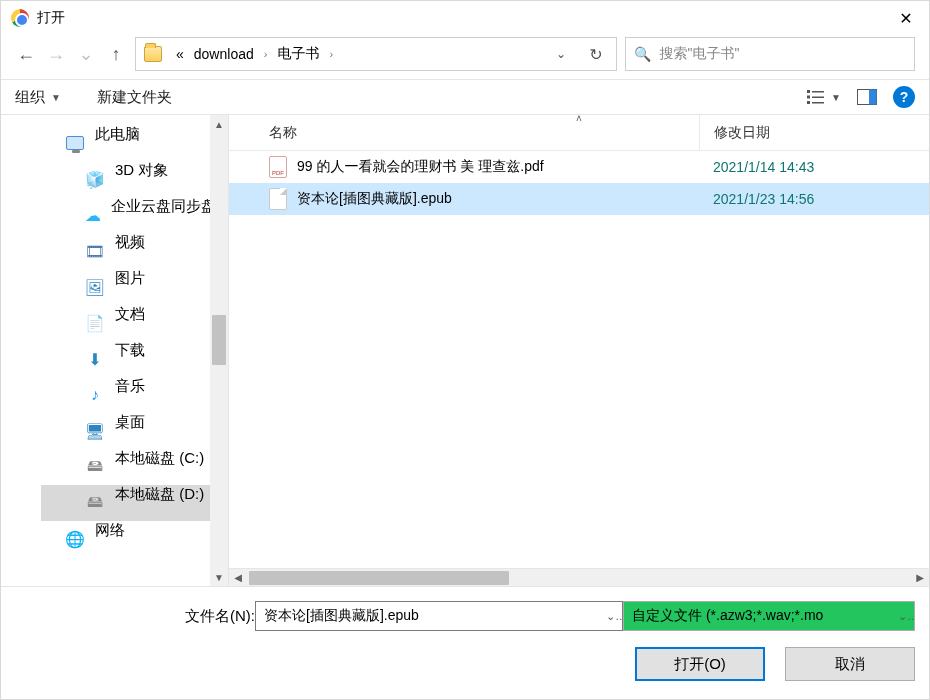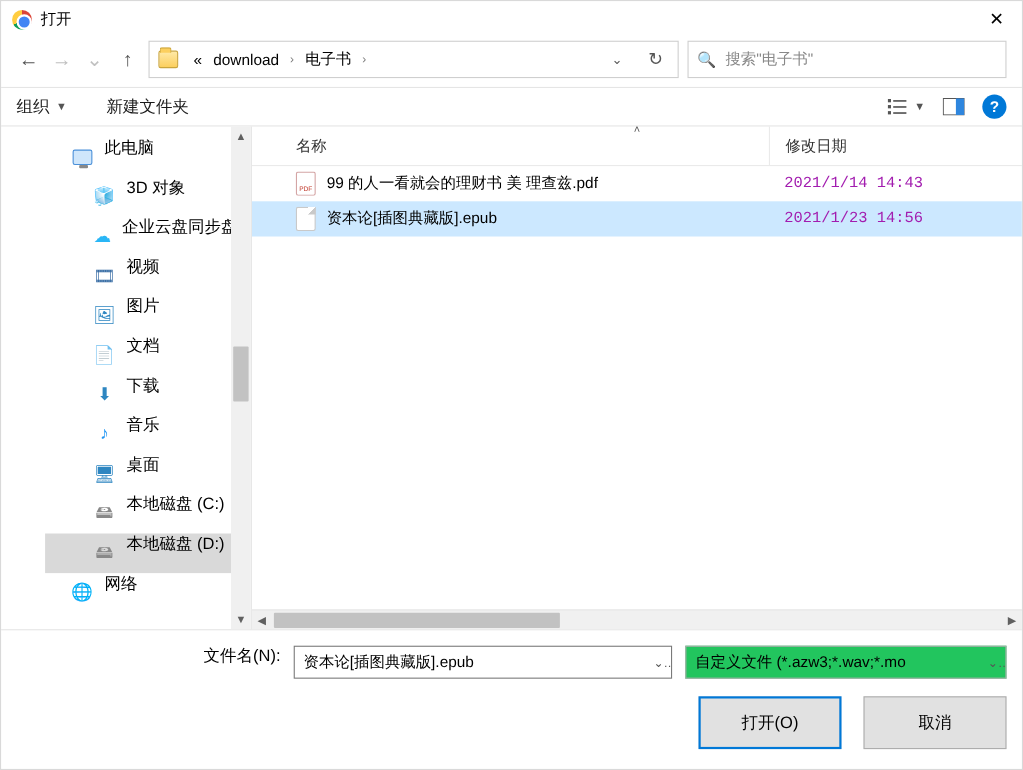--- a/index.html
+++ b/index.html
@@ -85,46 +85,46 @@
   
   .filelist{flex:1;display:flex;flex-direction:column;min-width:0;}
   .fl-head{height:36px;display:flex;align-items:center;border-bottom:1px solid #eaeaea;color:#333;font-size:14px;position:relative;}
   .col-name{flex:1;padding-left:40px;display:flex;align-items:center;gap:6px;}
   .col-date{width:230px;padding-left:14px;border-left:1px solid #eaeaea;height:100%;display:flex;align-items:center;}
   .sort-caret{font-size:10px;color:#555;position:absolute;left:50%;top:-2px;transform:translateX(-50%);}
   .fl-rows{flex:1;overflow:hidden;}
   .row{height:32px;display:flex;align-items:center;}
   .row.selected{background:var(--selected-row);}
   .cell-name{flex:1;display:flex;align-items:center;gap:10px;padding-left:40px;white-space:nowrap;overflow:hidden;}
-  .cell-date{width:230px;padding-left:14px;color:#a21caf;font-family:Liberation Mono, monospace;}
+  .cell-date{width:230px;padding-left:14px;color:#0f766e;}
   .ficon{width:18px;height:22px;position:relative;}
   .ficon.pdf{border:1px solid #d4a5a5;background:#fff;border-radius:2px;}
   .ficon.pdf::after{content:"PDF";position:absolute;bottom:1px;left:0;right:0;font-size:6px;text-align:center;color:#c0392b;}
   .ficon.file{border:1px solid #c9c9c9;background:#fff;border-radius:2px;}
   .ficon.file::before{content:"";position:absolute;top:-1px;right:-1px;width:7px;height:7px;background:linear-gradient(135deg,#fff 49%,#c9c9c9 51%);}
 
   
   .hscroll{height:18px;background:var(--track);display:flex;align-items:center;position:relative;border-top:1px solid #e5e5e5;}
   .hscroll .arrow{width:18px;height:18px;display:flex;align-items:center;justify-content:center;font-size:10px;color:#606060;}
   .hscroll .arrow.left{margin-left:0;}
   .hscroll .arrow.right{margin-left:auto;}
   .hthumb{position:absolute;left:20px;top:2px;height:14px;width:260px;background:#c2c2c2;border-radius:1px;}
 
   
   .bottom{border-top:1px solid #e5e5e5;padding:14px 14px 18px 14px;display:flex;flex-direction:column;gap:16px;}
-  .row1{display:flex;gap:12px;}
+  .row1{display:flex;align-items:center;}
   .fn-label{margin-left:170px;white-space:nowrap;font-size:15px;}
   .fn-input{flex:1;height:30px;border:1px solid #7a7a7a;background:#fff;display:flex;align-items:center;}
   .fn-input span{flex:1;padding:0 8px;white-space:nowrap;overflow:hidden;text-overflow:ellipsis;}
   .fn-input .dd{width:24px;display:flex;align-items:center;justify-content:center;font-size:11px;color:#555;border-left:none;}
   .type-select{width:292px;height:30px;border:1px solid #adadad;background:#22c55e;display:flex;align-items:center;position:relative;}
   .type-select span{flex:1;padding:0 8px;white-space:nowrap;overflow:hidden;text-overflow:ellipsis;}
   .type-select .dd{width:24px;display:flex;align-items:center;justify-content:center;font-size:11px;color:#555;}
   .row2{display:flex;justify-content:flex-end;gap:20px;}
-  .btn{width:130px;height:48px;border:1px solid var(--btn-border);background:var(--btn-bg);display:flex;align-items:center;justify-content:center;font-size:15px;}
+  .btn{width:130px;height:34px;border:1px solid var(--btn-border);background:var(--btn-bg);display:flex;align-items:center;justify-content:center;font-size:15px;}
   .btn.primary{border:2px solid var(--blue-accent);}
 
   
   .chrome-icon{width:18px;height:18px;border-radius:50%;background:conic-gradient(#db4437 0 120deg,#0f9d58 120deg 240deg,#ffcd40 240deg 360deg);position:relative;}
   .chrome-icon::after{content:"";position:absolute;top:4px;left:4px;width:10px;height:10px;border-radius:50%;background:#4285f4;border:2px solid #fff;}
 
   .icon-monitor{width:18px;height:14px;border:1px solid #4a90d9;border-radius:2px;position:relative;background:#cfe6fb;}
   .icon-monitor::after{content:"";position:absolute;bottom:-4px;left:5px;width:8px;height:3px;background:#888;border-radius:1px;}
   .icon-cube{color:#29b6f6;}
   .icon-cloud{color:#29b6f6;}

